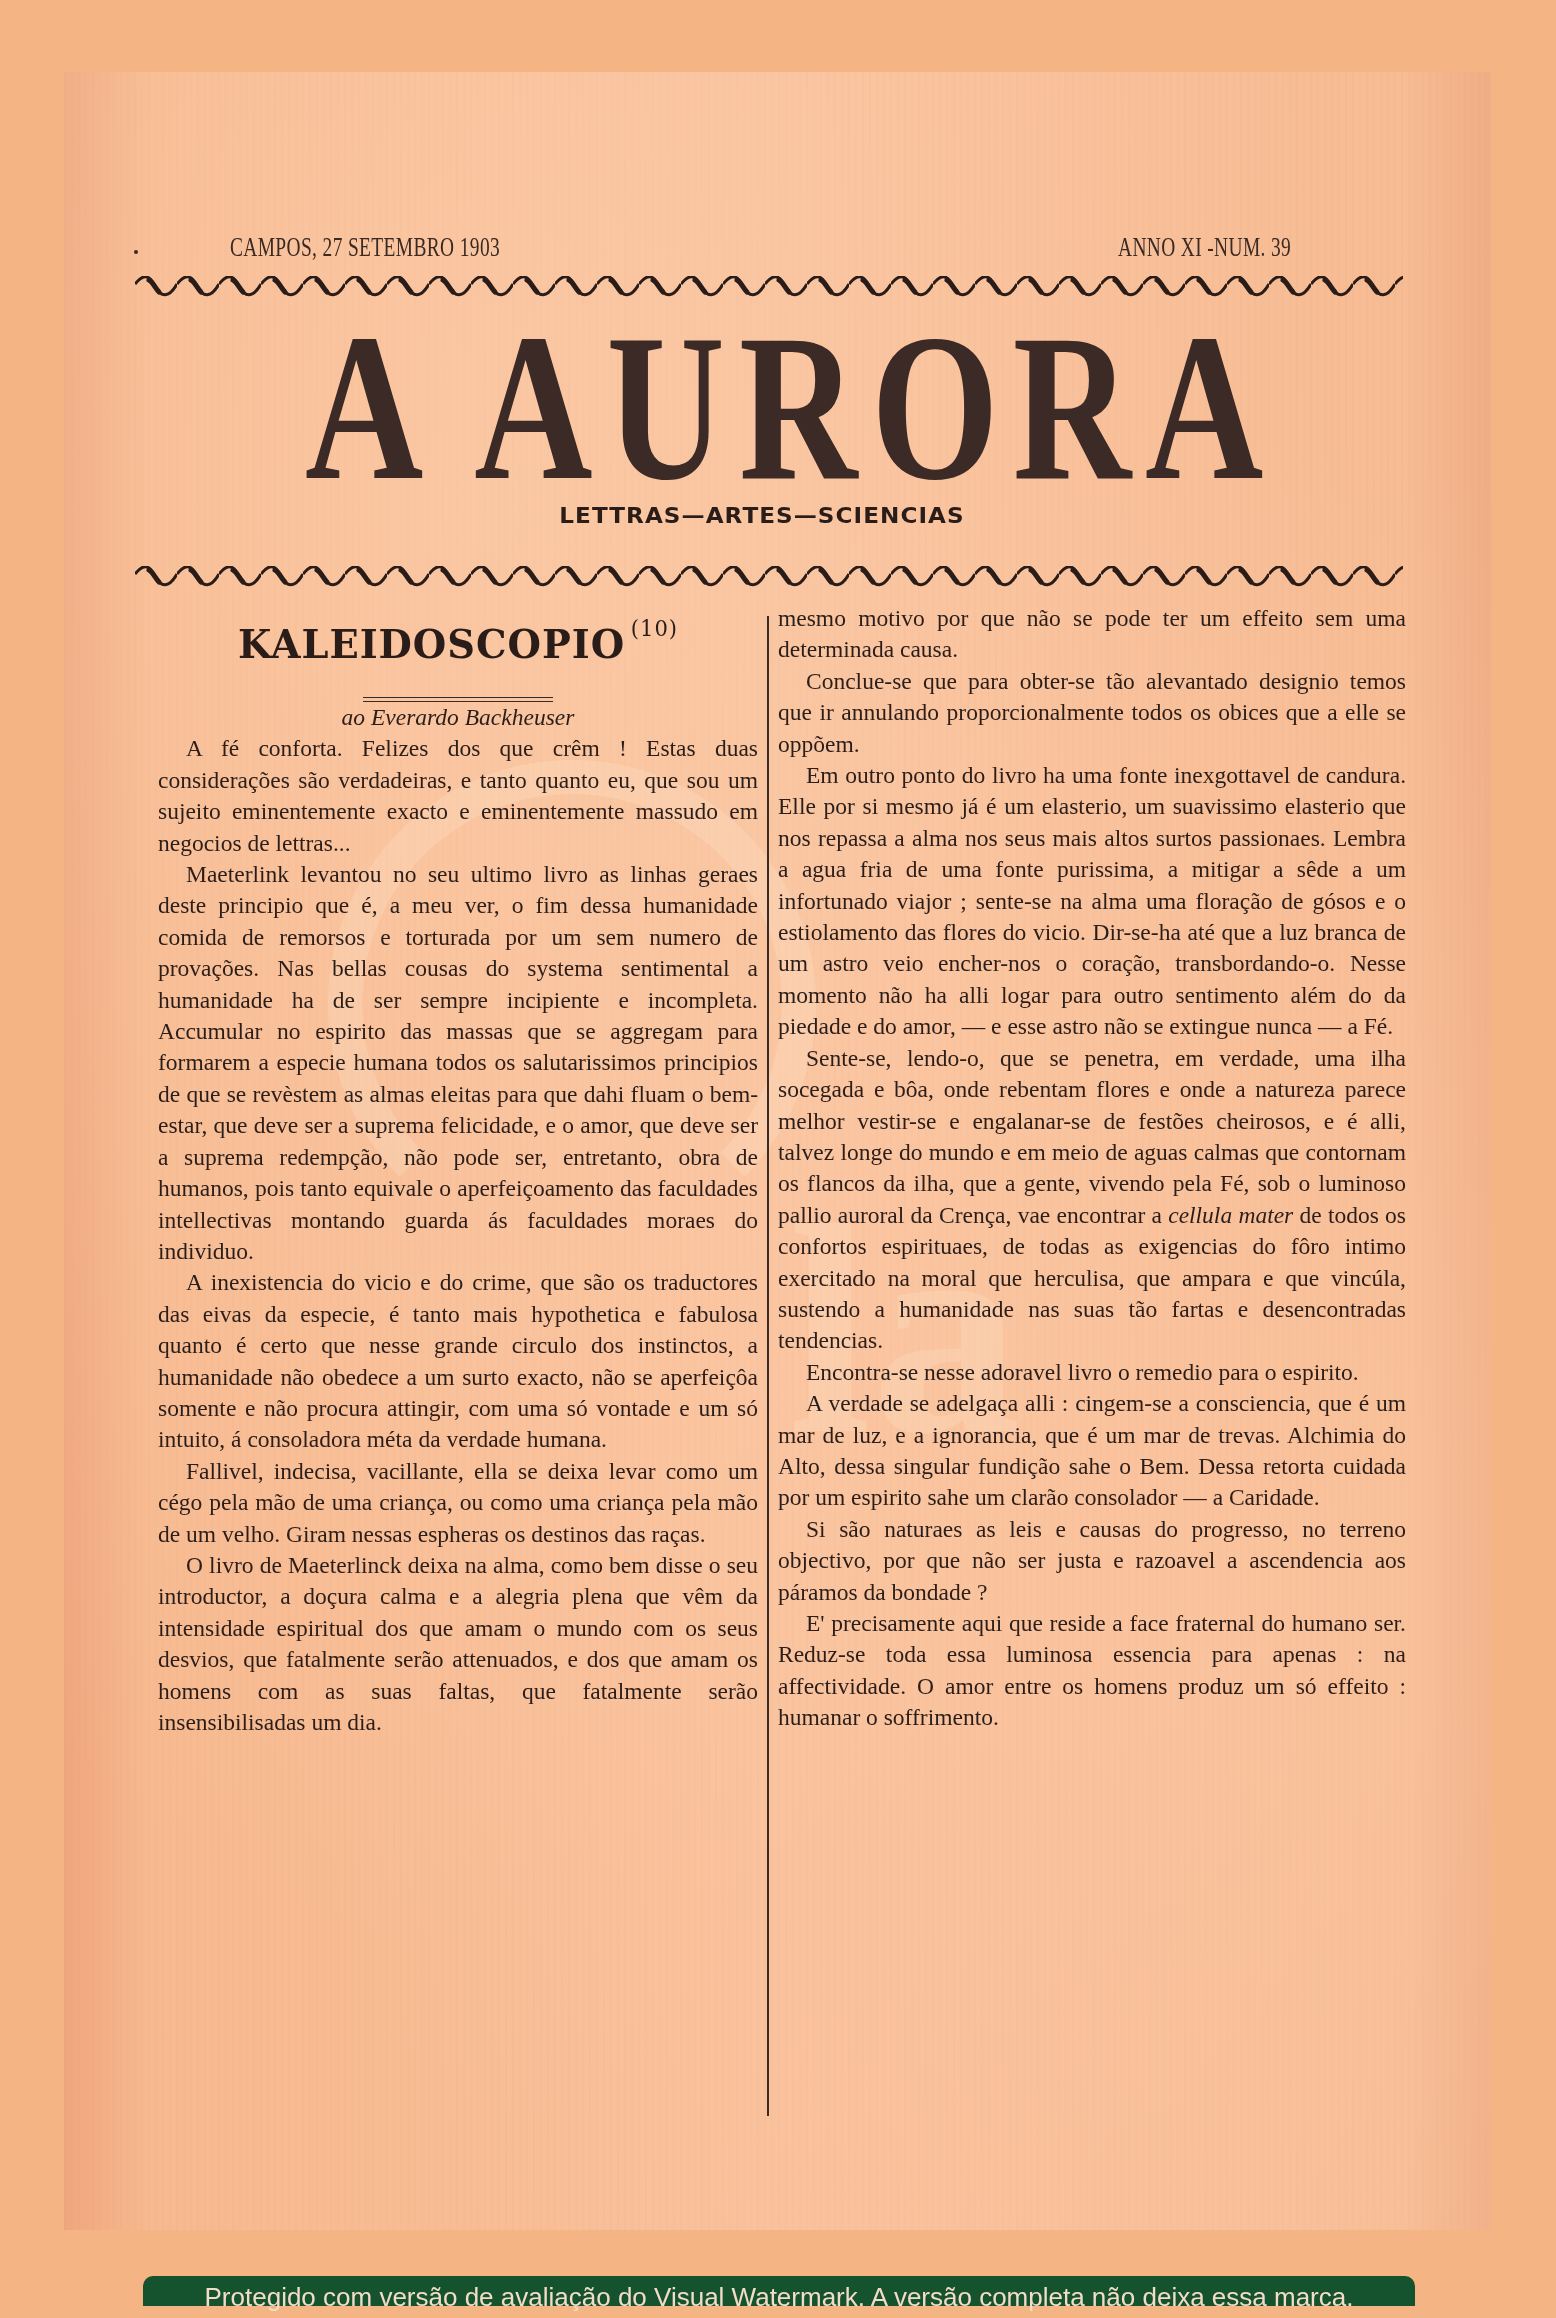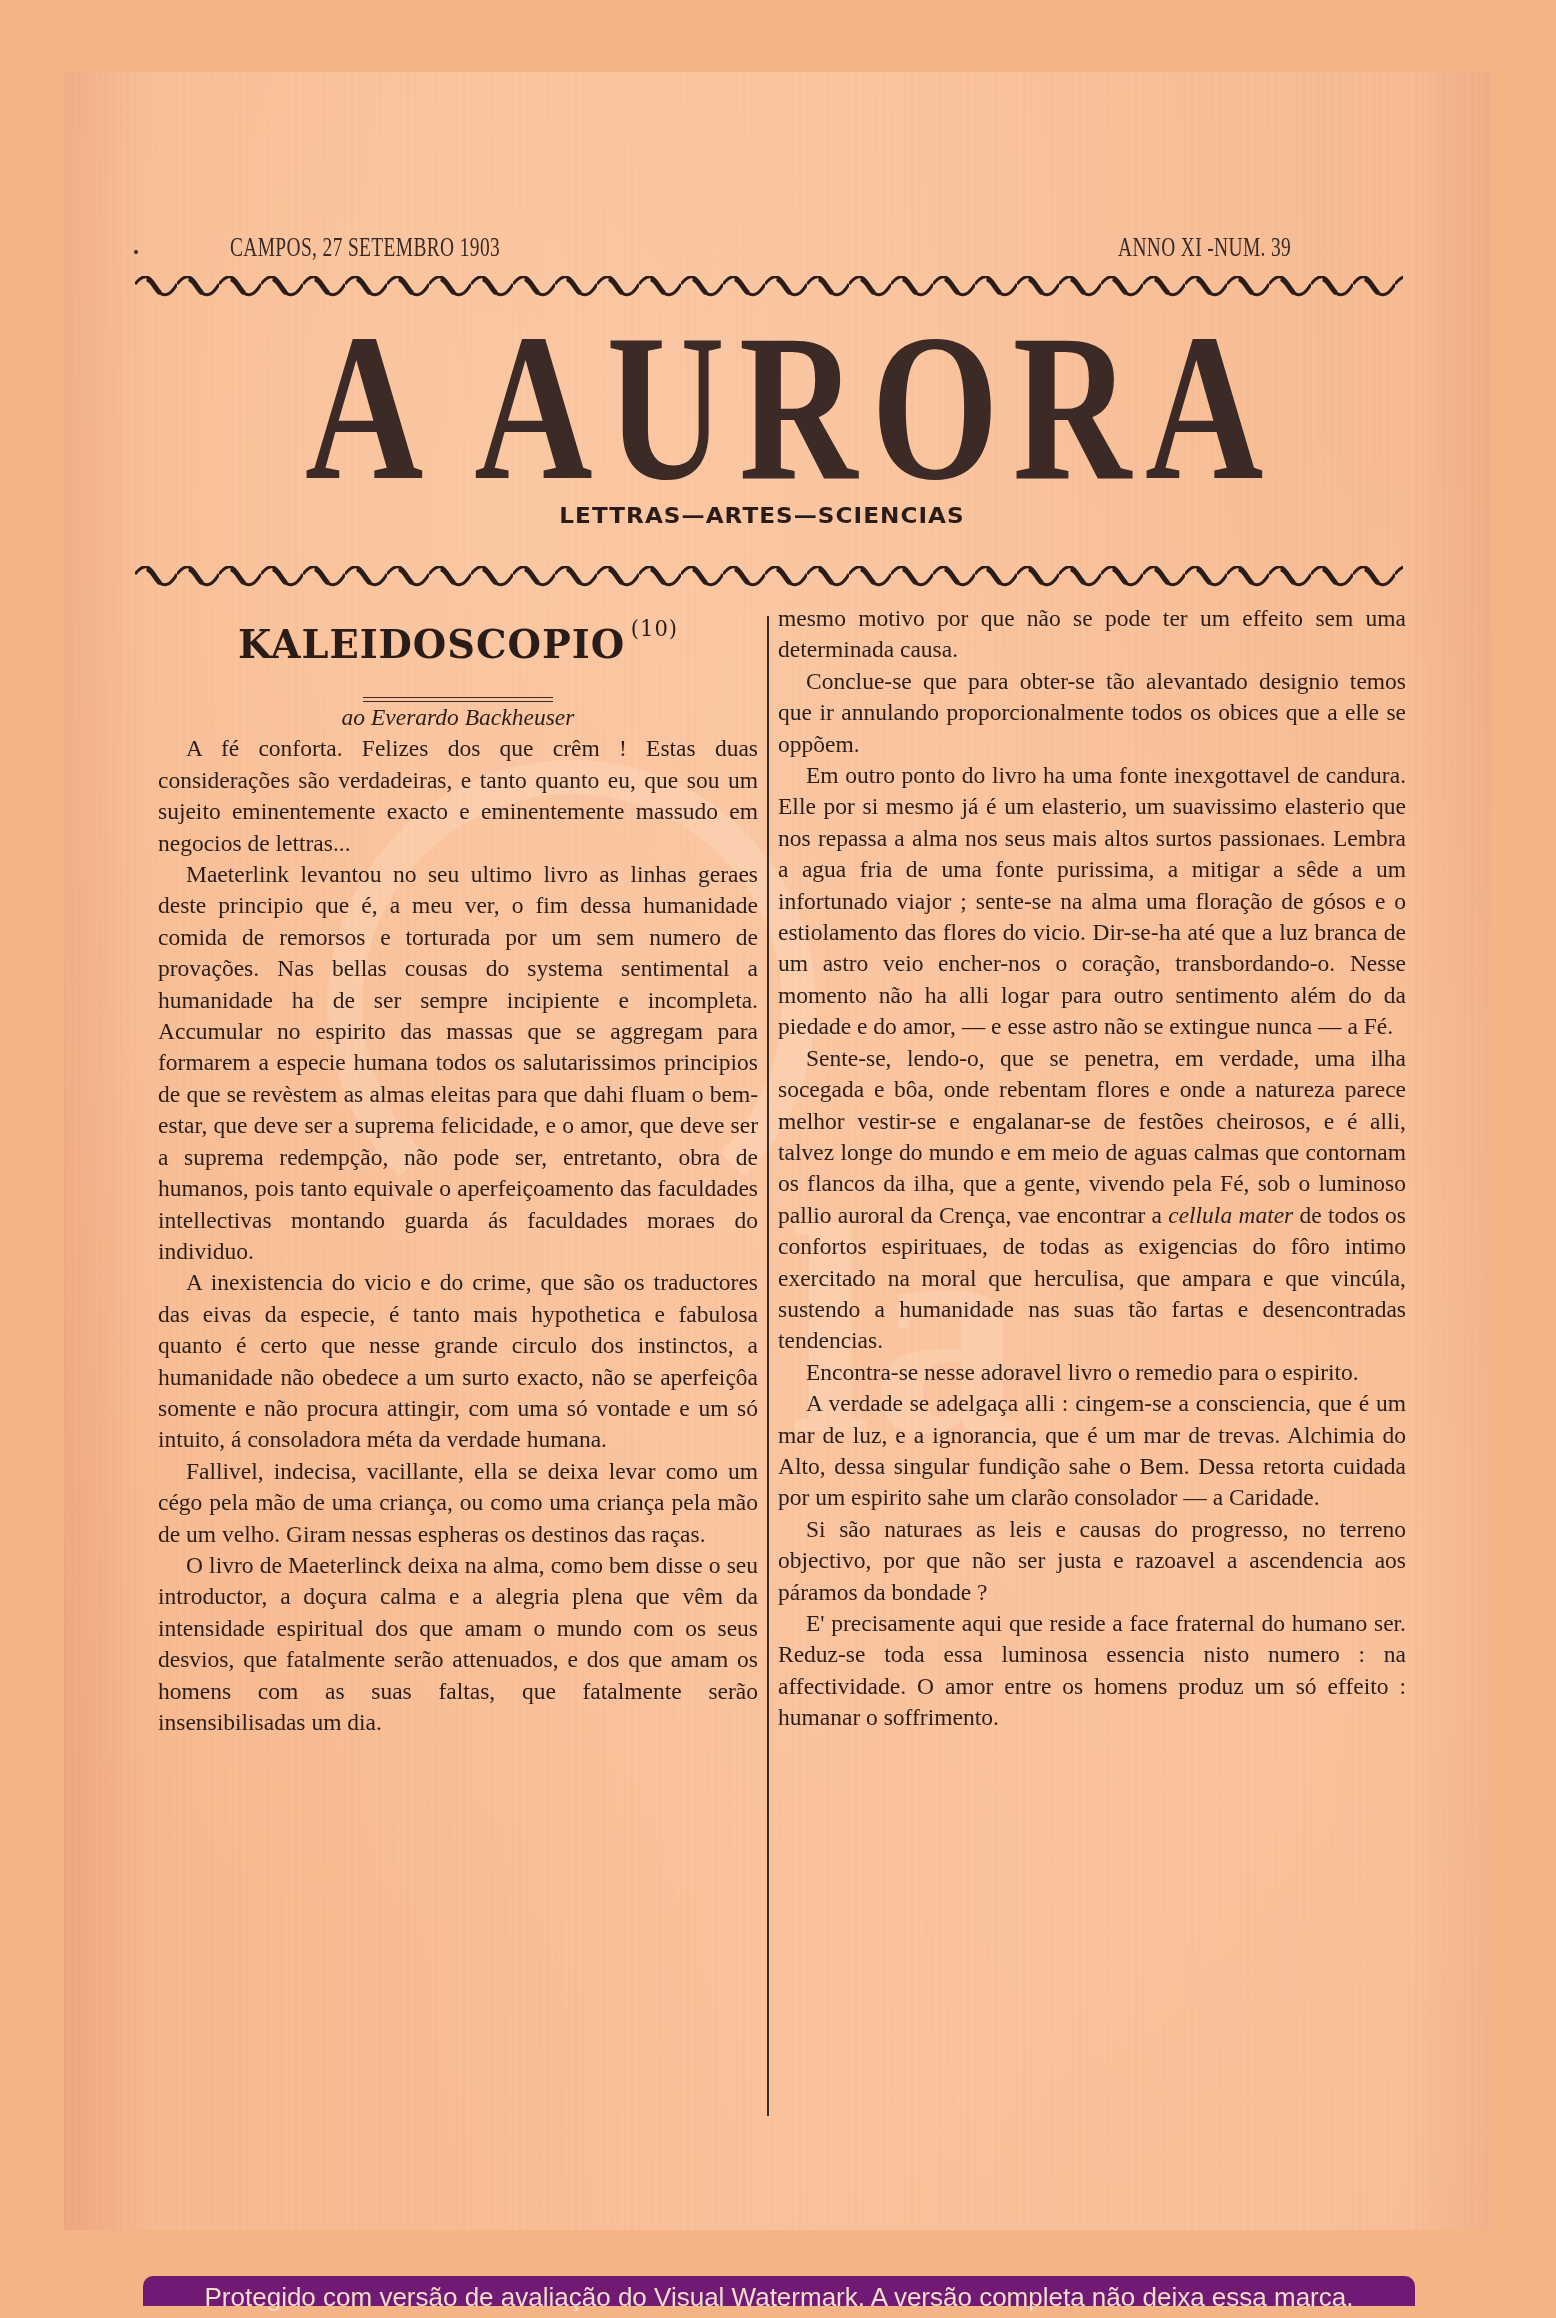--- a/index.html
+++ b/index.html
@@ -51,21 +51,21 @@
   .art-title {
     text-align:center; font-family:"DejaVu Serif", serif; font-weight:bold;
     font-size:40px; letter-spacing:1px; color:#2a1c18; line-height:50px; margin-top:0; text-indent:0 !important;
     transform:scaleX(0.96);
   }
   .art-title sup { font-size:22px; font-weight:normal; vertical-align:22px; margin-left:6px; }
   .art-rule { width:190px; height:3px; margin:28px auto 0 auto; border-top:1px solid #3a2a24; border-bottom:1px solid #3a2a24; }
   .dedication { text-align:center; font-style:italic; margin:42px 100px 36px 0; text-indent:0 !important; }
   .watermark {
     position:absolute; left:143px; top:2276px; width:1272px; height:30px;
-    background:#701a75; border-radius:10px 10px 0 0;
+    background:#14532d; border-radius:10px 10px 0 0;
     color:#F3DCC8; font-family:"Liberation Sans", sans-serif; font-size:26px;
     line-height:42px; text-align:center; white-space:nowrap;
   }
   .ghost {
     position:absolute; color:rgba(255,235,215,0.35); font-family:"Liberation Serif", serif;
     font-weight:bold; pointer-events:none;margin-left:28px;
   }
 </style>
 </head>
 <body>
@@ -110,16 +110,16 @@
 </div>
 
 <div class="col col-right">
   <p style="text-indent:0;">mesmo motivo por que não se pode ter um effeito sem uma determinada causa.</p>
   <p>Conclue-se que para obter-se tão alevantado designio temos que ir annulando proporcionalmente todos os obices que a elle se oppõem.</p>
   <p>Em outro ponto do livro ha uma fonte inexgottavel de candura. Elle por si mesmo já é um elasterio, um suavissimo elasterio que nos repassa a alma nos seus mais altos surtos passionaes. Lembra a agua fria de uma fonte purissima, a mitigar a sêde a um infortunado viajor ; sente-se na alma uma floração de gósos e o estiolamento das flores do vicio. Dir-se-ha até que a luz branca de um astro veio encher-nos o coração, transbordando-o. Nesse momento não ha alli logar para outro sentimento além do da piedade e do amor, — e esse astro não se extingue nunca — a Fé.</p>
   <p><span>Sente-se, lendo-o, que se penetra, em verdade, uma ilha socegada e bôa, onde rebentam flores e onde a natureza parece melhor vestir-se e engalanar-se de festões cheirosos, e é alli, talvez longe do mundo e em meio de aguas calmas que contornam os flancos da ilha, que a gente, vivendo pela Fé, sob o luminoso pallio auroral da Crença, vae encontrar a </span><em>cellula mater</em><span> de todos os confortos espirituaes, de todas as exigencias do fôro intimo exercitado na moral que herculisa, que ampara e que vincúla, sustendo a humanidade nas suas tão fartas e desencontradas tendencias.</span></p>
   <p>Encontra-se nesse adoravel livro o remedio para o espirito.</p>
   <p>A verdade se adelgaça alli : cingem-se a consciencia, que é um mar de luz, e a ignorancia, que é um mar de trevas. Alchimia do Alto, dessa singular fundição sahe o Bem. Dessa retorta cuidada por um espirito sahe um clarão consolador — a Caridade.</p>
   <p>Si são naturaes as leis e causas do progresso, no terreno objectivo, por que não ser justa e razoavel a ascendencia aos páramos da bondade ?</p>
-  <p>E' precisamente aqui que reside a face fraternal do humano ser. Reduz-se toda essa luminosa essencia nisto numero : na affectividade. O amor entre os homens produz um só effeito : humanar o soffrimento.</p>
+  <p>E' precisamente aqui que reside a face fraternal do humano ser. Reduz-se toda essa luminosa essencia para apenas : na affectividade. O amor entre os homens produz um só effeito : humanar o soffrimento.</p>
 </div>
 
 <div class="watermark">Protegido com versão de avaliação do Visual Watermark. A versão completa não deixa essa marca.</div>
 
 </body></html>

